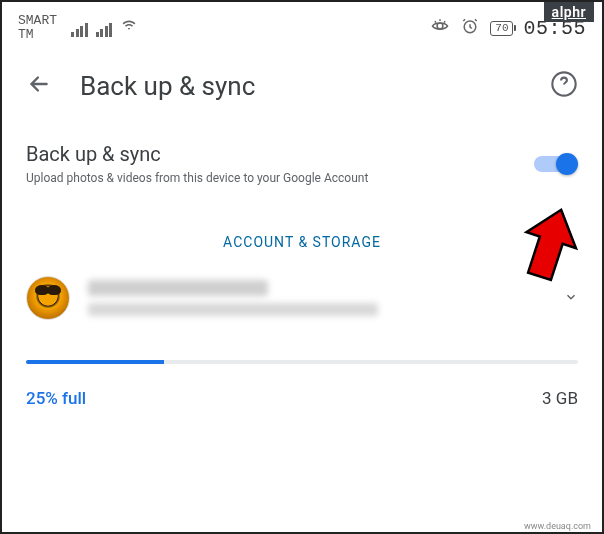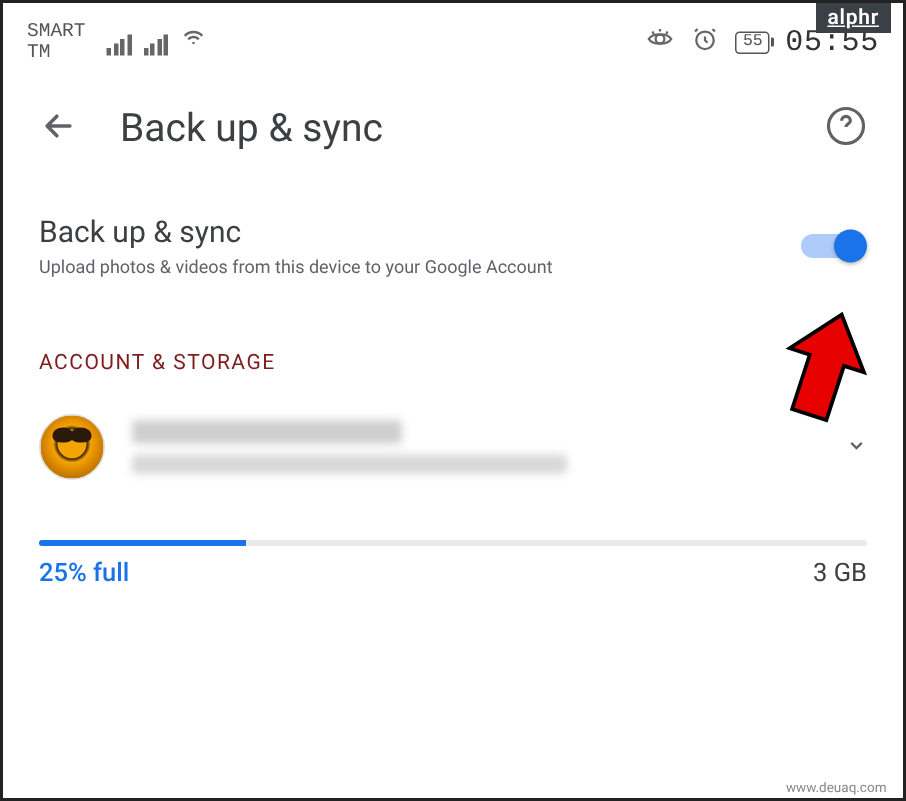--- a/index.html
+++ b/index.html
@@ -27,34 +27,34 @@
   .help-icon { color: #5f6368; }
   .help-icon svg { width: 28px; height: 28px; }
   .setting-row { padding: 28px 24px 8px 24px; display: flex; align-items: flex-start; }
   .setting-text { flex: 1; padding-right: 20px; }
   .setting-title { font-size: 20px; color: #3c4043; margin-bottom: 4px; }
   .setting-desc { font-size: 12px; color: #5f6368; line-height: 1.35; }
   .toggle { position: relative; width: 44px; height: 24px; margin-top: 10px; flex-shrink: 0; }
   .toggle-track { position: absolute; width: 36px; height: 16px; background: #aecbfa; border-radius: 8px; top: 4px; left: 0; }
   .toggle-thumb { position: absolute; width: 22px; height: 22px; background: #1a73e8; border-radius: 50%; top: 1px; right: 0; box-shadow: 0 1px 3px rgba(0,0,0,0.3); }
   .arrow-overlay { position: absolute; top: 202px; right: 22px; pointer-events: none; }
-  .section-label { padding: 40px 24px 16px 24px; font-size: 14px; color: #7f1d1d; letter-spacing: 1px; }
+  .section-label { padding: 40px 24px 16px 24px; font-size: 14px; color: #0369a1; letter-spacing: 1px; text-align: center; }
   .account-row { padding: 10px 24px; display: flex; align-items: center; gap: 18px; }
   .avatar { width: 44px; height: 44px; border-radius: 50%; background: radial-gradient(circle at 50% 45%, #f4a300 0%, #f4a300 30%, #3a2410 32%, #f4a300 40%, #d68400 60%, #8a5200 100%); border: 1px solid #ddd; flex-shrink: 0; position: relative; overflow: hidden; }
   .avatar::before { content:""; position:absolute; width:14px; height:10px; background:#2a1a0a; border-radius:50% 50% 40% 40%; top:8px; left:8px; }
   .avatar::after { content:""; position:absolute; width:14px; height:10px; background:#2a1a0a; border-radius:50% 50% 40% 40%; top:8px; right:8px; }
   .account-text { flex: 1; }
   .blur-line { background: #cfcfcf; border-radius: 3px; filter: blur(3px); }
   .blur-name { width: 180px; height: 16px; margin-bottom: 7px; }
   .blur-email { width: 290px; height: 13px; background:#d8d8d8; }
   .chevron svg { width: 14px; height: 14px; color: #5f6368; }
   .storage { padding: 30px 24px 0 24px; }
   .storage-bar { width: 100%; height: 4px; background: #e8eaed; border-radius: 2px; overflow: hidden; }
   .storage-fill { height: 100%; background: #1a73e8; width: 25%; }
-  .storage-row { display: flex; justify-content: space-between; margin-top: 8px; }
+  .storage-row { display: flex; justify-content: space-between; margin-top: 24px; }
   .storage-pct { color: #1a73e8; font-size: 17px; font-weight: 500; }
   .storage-total { color: #3c4043; font-size: 17px; }
 </style>
 </head>
 <body>
 <div class="frame">
 
   <div class="badge-alphr">alphr</div>
 
   <div class="status-bar">
@@ -90,21 +90,21 @@
             <path d="M3 12c3-5 15-5 18 0c-3 5-15 5-18 0z"></path>
             <path d="M6 6l1 2M18 6l-1 2M12 4v2"></path>
           </svg>
       </div>
       <div class="alarm-icon">
         <svg viewBox="0 0 24 24" fill="none" stroke="#666" stroke-width="1.8">
             <circle cx="12" cy="13" r="7"></circle>
             <path d="M12 10v3l2 2M6 4L4 6M18 4l2 2"></path>
           </svg>
       </div>
-      <div class="battery">55</div>
+      <div class="battery">70</div>
       <div class="clock">05:55</div>
     </div>
   </div>
 
   <div class="header">
     <div class="back-arrow">
       <svg viewBox="0 0 24 24" fill="none" stroke="currentColor" stroke-width="2.2" stroke-linecap="round" stroke-linejoin="round">
           <path d="M19 12H5M11 18l-6-6 6-6"></path>
         </svg>
     </div>

